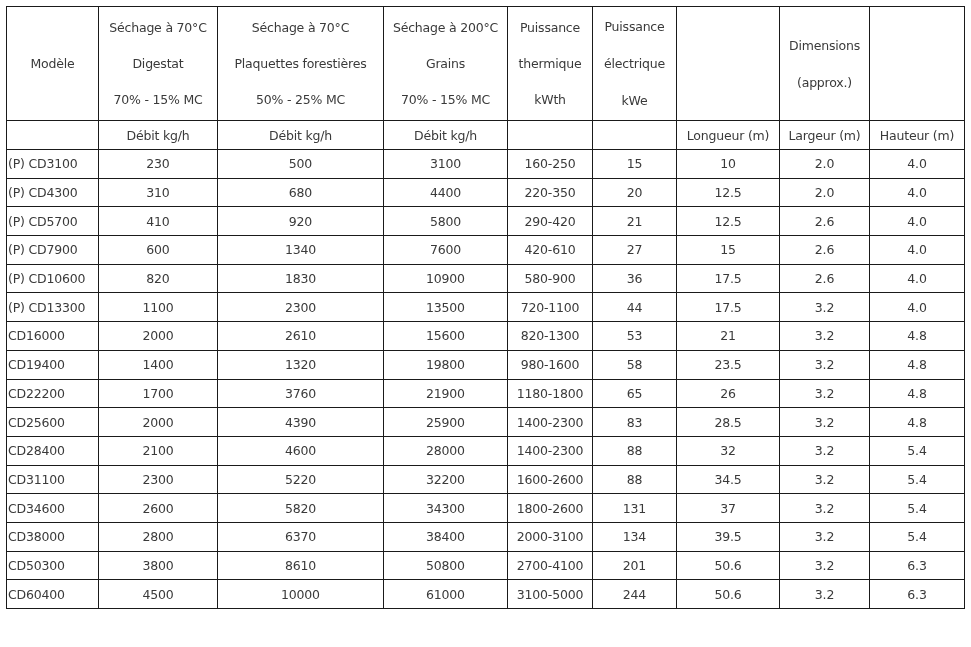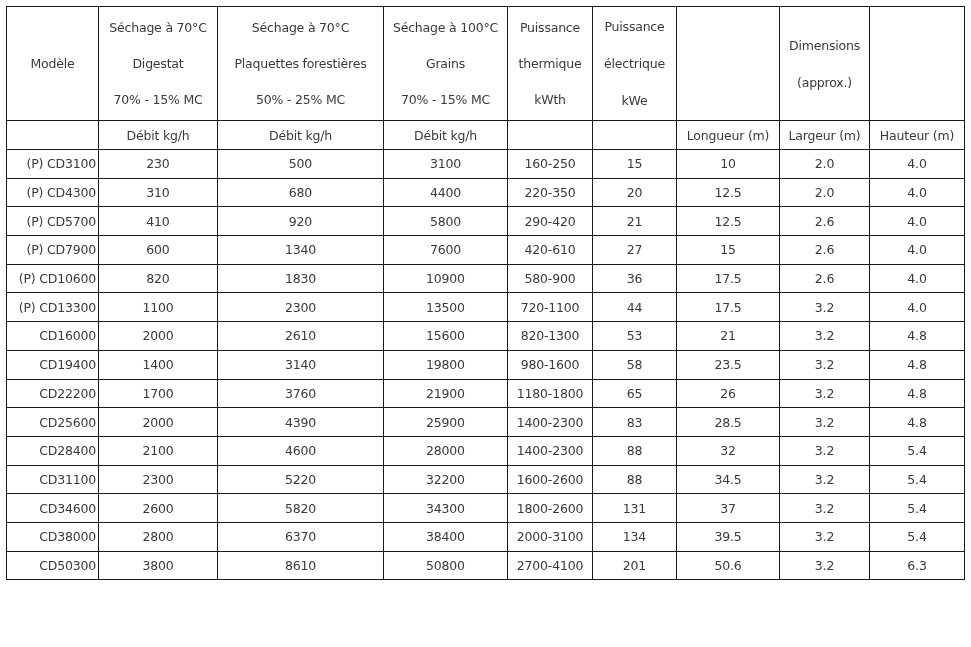--- a/index.html
+++ b/index.html
@@ -7,21 +7,21 @@
          font-family: "DejaVu Sans", "Liberation Sans", sans-serif; color: #3a3a3a; }
   table { position: absolute; left: 6px; top: 6px; border-collapse: collapse; table-layout: fixed;
           width: 958px; font-size: 12.5px; letter-spacing: -0.2px; }
   td { border: 1.3px solid #1a1a1a; padding: 0 2px; text-align: center; vertical-align: middle;
        white-space: nowrap; overflow: hidden; }
   tr.head1 td { height: 113px; line-height: 36px; }
   tr.head1 td.tall { line-height: 36px; }
   tr.head1 td.mid { line-height: 37px; }
   tr.head2 td { height: 28px; }
   tr.row td { height: 27.7px; }
-  td.model { text-align: right; padding-left: 1px; }
+  td.model { text-align: left; padding-left: 1px; }
   .line { display: block; }
 </style>
 </head>
 <body>
 
 <table>
   <colgroup>
     <col style="width:92px">
       <col style="width:119px">
       <col style="width:166px">
@@ -39,21 +39,21 @@
         <span class="line">Séchage à 70°C</span>
         <span class="line">Digestat</span>
         <span class="line">70% - 15% MC</span>
       </td>
       <td class="tall">
         <span class="line">Séchage à 70°C</span>
         <span class="line">Plaquettes forestières</span>
         <span class="line">50% - 25% MC</span>
       </td>
       <td class="tall">
-        <span class="line">Séchage à 100°C</span>
+        <span class="line">Séchage à 200°C</span>
         <span class="line">Grains</span>
         <span class="line">70% - 15% MC</span>
       </td>
       <td class="tall">
         <span class="line">Puissance</span>
         <span class="line">thermique</span>
         <span class="line">kWth</span>
       </td>
       <td class="mid">
         <span class="line">Puissance</span>
@@ -151,21 +151,21 @@
         <td>15600</td>
         <td>820-1300</td>
         <td>53</td>
         <td>21</td>
         <td>3.2</td>
         <td>4.8</td>
       </tr>
       <tr class="row">
         <td class="model">CD19400</td>
         <td>1400</td>
-        <td>3140</td>
+        <td>1320</td>
         <td>19800</td>
         <td>980-1600</td>
         <td>58</td>
         <td>23.5</td>
         <td>3.2</td>
         <td>4.8</td>
       </tr>
       <tr class="row">
         <td class="model">CD22200</td>
         <td>1700</td>
@@ -236,14 +236,25 @@
         <td class="model">CD50300</td>
         <td>3800</td>
         <td>8610</td>
         <td>50800</td>
         <td>2700-4100</td>
         <td>201</td>
         <td>50.6</td>
         <td>3.2</td>
         <td>6.3</td>
       </tr>
+      <tr class="row">
+        <td class="model">CD60400</td>
+        <td>4500</td>
+        <td>10000</td>
+        <td>61000</td>
+        <td>3100-5000</td>
+        <td>244</td>
+        <td>50.6</td>
+        <td>3.2</td>
+        <td>6.3</td>
+      </tr>
     </tbody>
 </table>
 
 </body></html>

